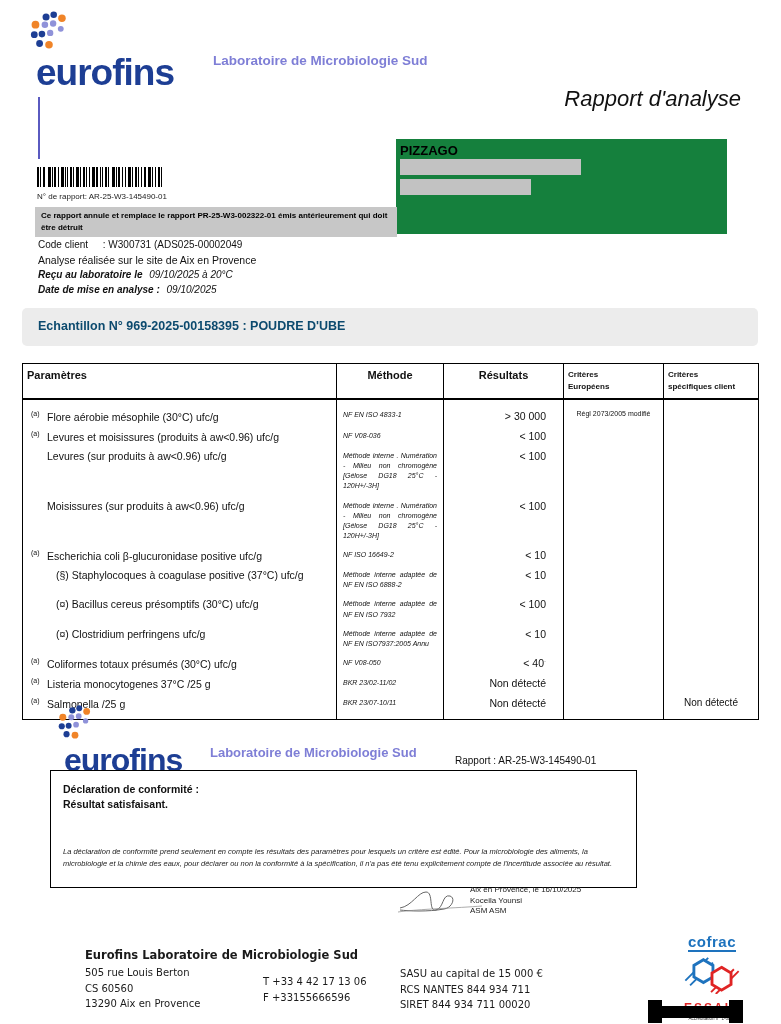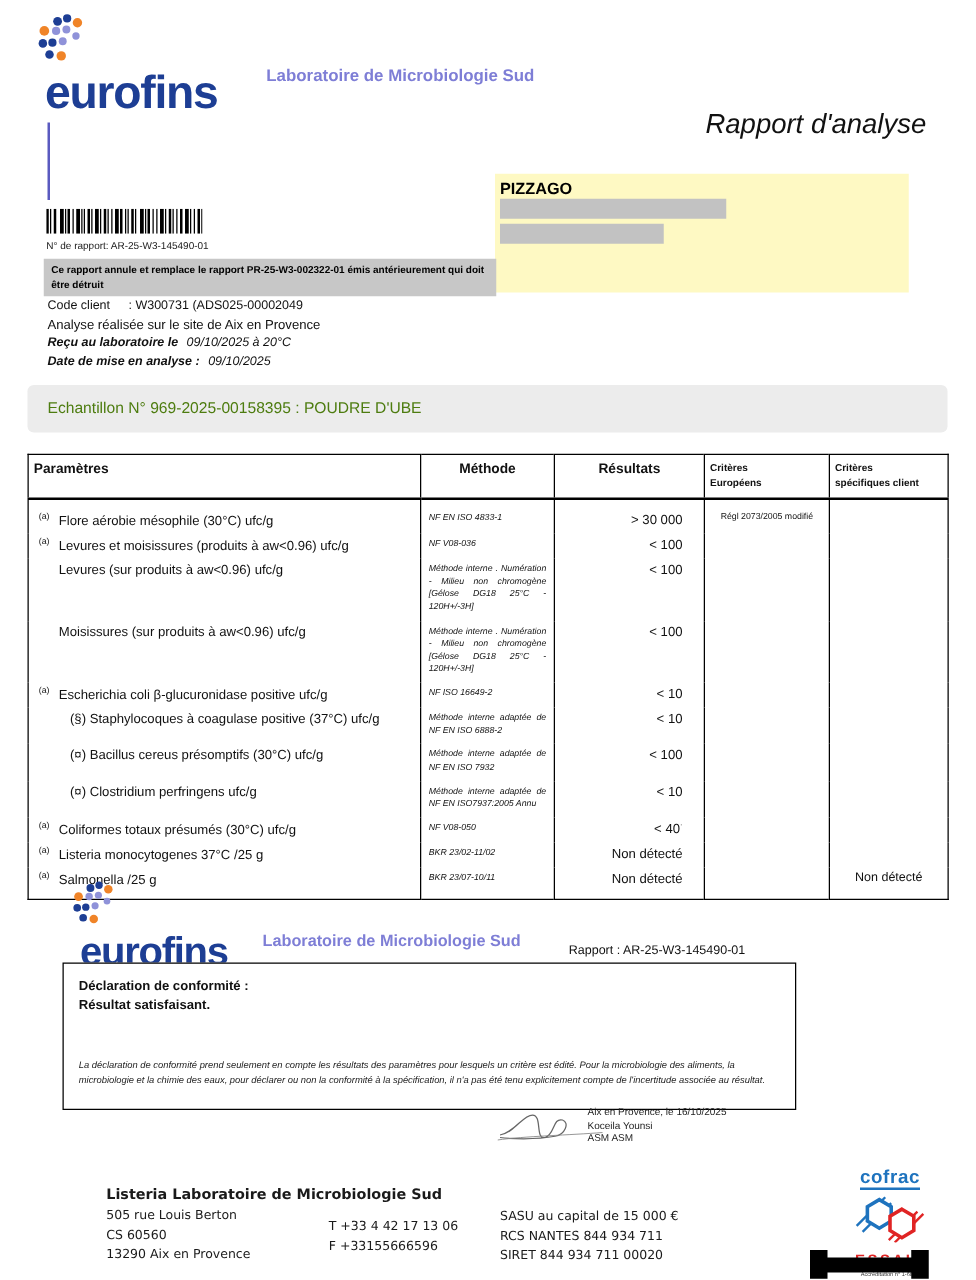--- a/index.html
+++ b/index.html
@@ -13,35 +13,35 @@
 
   
   .brand-row { display:flex; align-items:flex-start;flex-direction:column; }
   .brand-text { font-weight:bold; color:#1d3e94; letter-spacing:-1px; line-height:1; }
   .brand-sub { font-weight:bold; color:#7e7ed6; }
   .brand-bar { background:#5a5ac0; width:2px; }
 
   
   #title { font-style:italic; font-size:22px; color:#111; }
 
-  #client-panel { background:#fef9c3; }
+  #client-panel { background:#15803d; }
   #client-name { font-weight:bold; font-size:13px; color:#000; }
   .redact { background:#c2c2c2; position:absolute; }
 
   #report-no { font-size:8px; color:#222;text-align:center; }
   #notice { background:#c7c7c7; font-size:8px; font-weight:bold; line-height:1.5; padding:3px 6px; color:#000; }
 
   .info-line { font-size:10px; color:#111; }
   .info-label { display:inline-block; width:62px; }
   .bold-italic { font-weight:bold; font-style:italic; }
   .italic { font-style:italic; }
 
   
   #sample-bar { background:#ececec; border-radius:5px; }
-  #sample-title { font-weight:normal; font-size:12.5px; padding:11px 0 0 16px; color:#4d7c0f; }
+  #sample-title { font-weight:bold; font-size:12.5px; padding:11px 0 0 16px; color:#0c4a6e; }
 
   
   #results-table { border-collapse:collapse; table-layout:fixed; width:736px; }
   #results-table th, #results-table td { vertical-align:top; }
   #results-table thead th {
     border-bottom:2.5px solid #000; font-weight:bold; padding:5px 4px; height:33px;
   }
   #results-table { border:1.5px solid #000; }
   #results-table th + th, #results-table td + td { border-left:1.5px solid #000; }
   th.h-param { text-align:left; padding-left:14px; font-size:11px; vertical-align:middle; }
@@ -324,21 +324,21 @@
   <div class="abs" style="left:398px; top:886px;">
     <svg width="85" height="30" viewBox="0 0 85 30">
       <path d="M2,22 C14,20 20,6 28,6 C36,6 30,26 38,24 C46,22 44,8 52,10 C58,12 54,22 46,23 C30,26 10,25 2,24" fill="none" stroke="#666" stroke-width="1"></path>
       <path d="M0,26 C20,23 60,22 84,20" fill="none" stroke="#888" stroke-width="0.7"></path>
     </svg>
   </div>
   <div class="abs sig-text" style="left:470px; top:885px; width:130px;">Aix en Provence, le 16/10/2025</div>
   <div class="abs sig-text" style="left:470px; top:896px; width:130px;">Koceila Younsi</div>
   <div class="abs sig-text" style="left:470px; top:906px; width:130px;">ASM ASM</div>
 
-  <div class="abs footer-text" id="footer-company" style="left:85px; top:948px;">Listeria Laboratoire de Microbiologie Sud</div>
+  <div class="abs footer-text" id="footer-company" style="left:85px; top:948px;">Eurofins Laboratoire de Microbiologie Sud</div>
   <div class="abs footer-text footer-line" style="left:85px; top:965px;">
     <div>505 rue Louis Berton</div>
     <div>CS 60560</div>
     <div>13290 Aix en Provence</div>
   </div>
   <div class="abs footer-text footer-line" style="left:263px; top:974px;">
     <div>T +33 4 42 17 13 06</div>
     <div>F +33155666596</div>
   </div>
   <div class="abs footer-text footer-line" style="left:400px; top:966px;">

